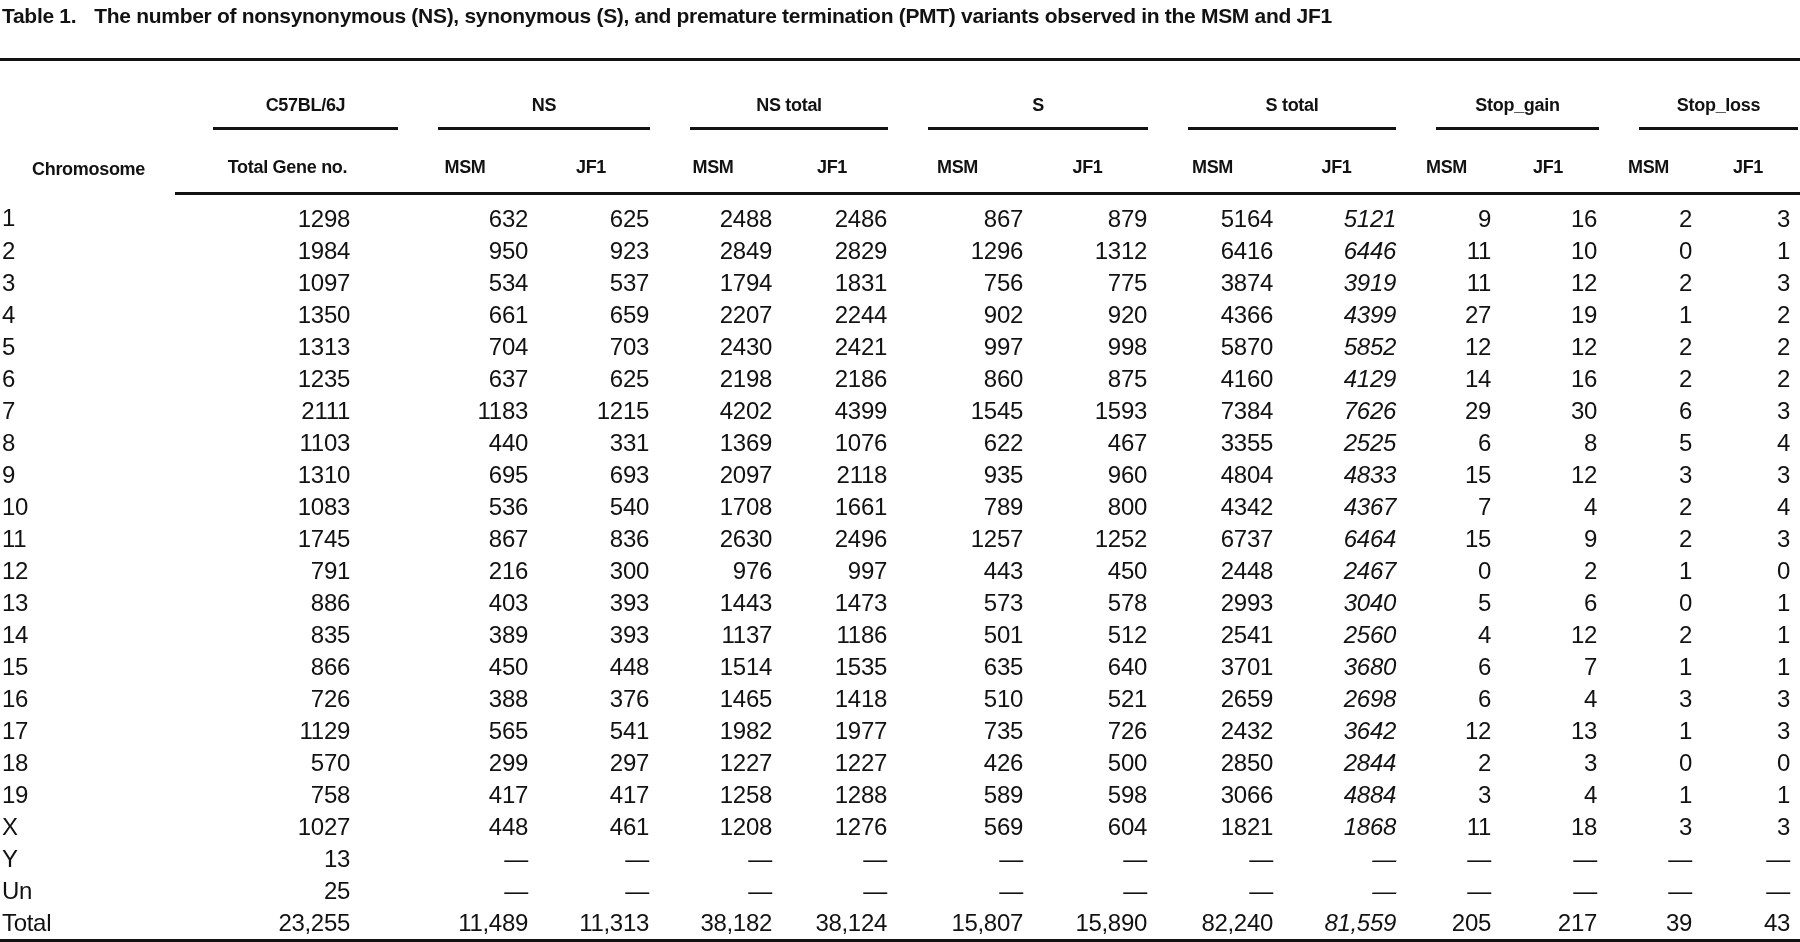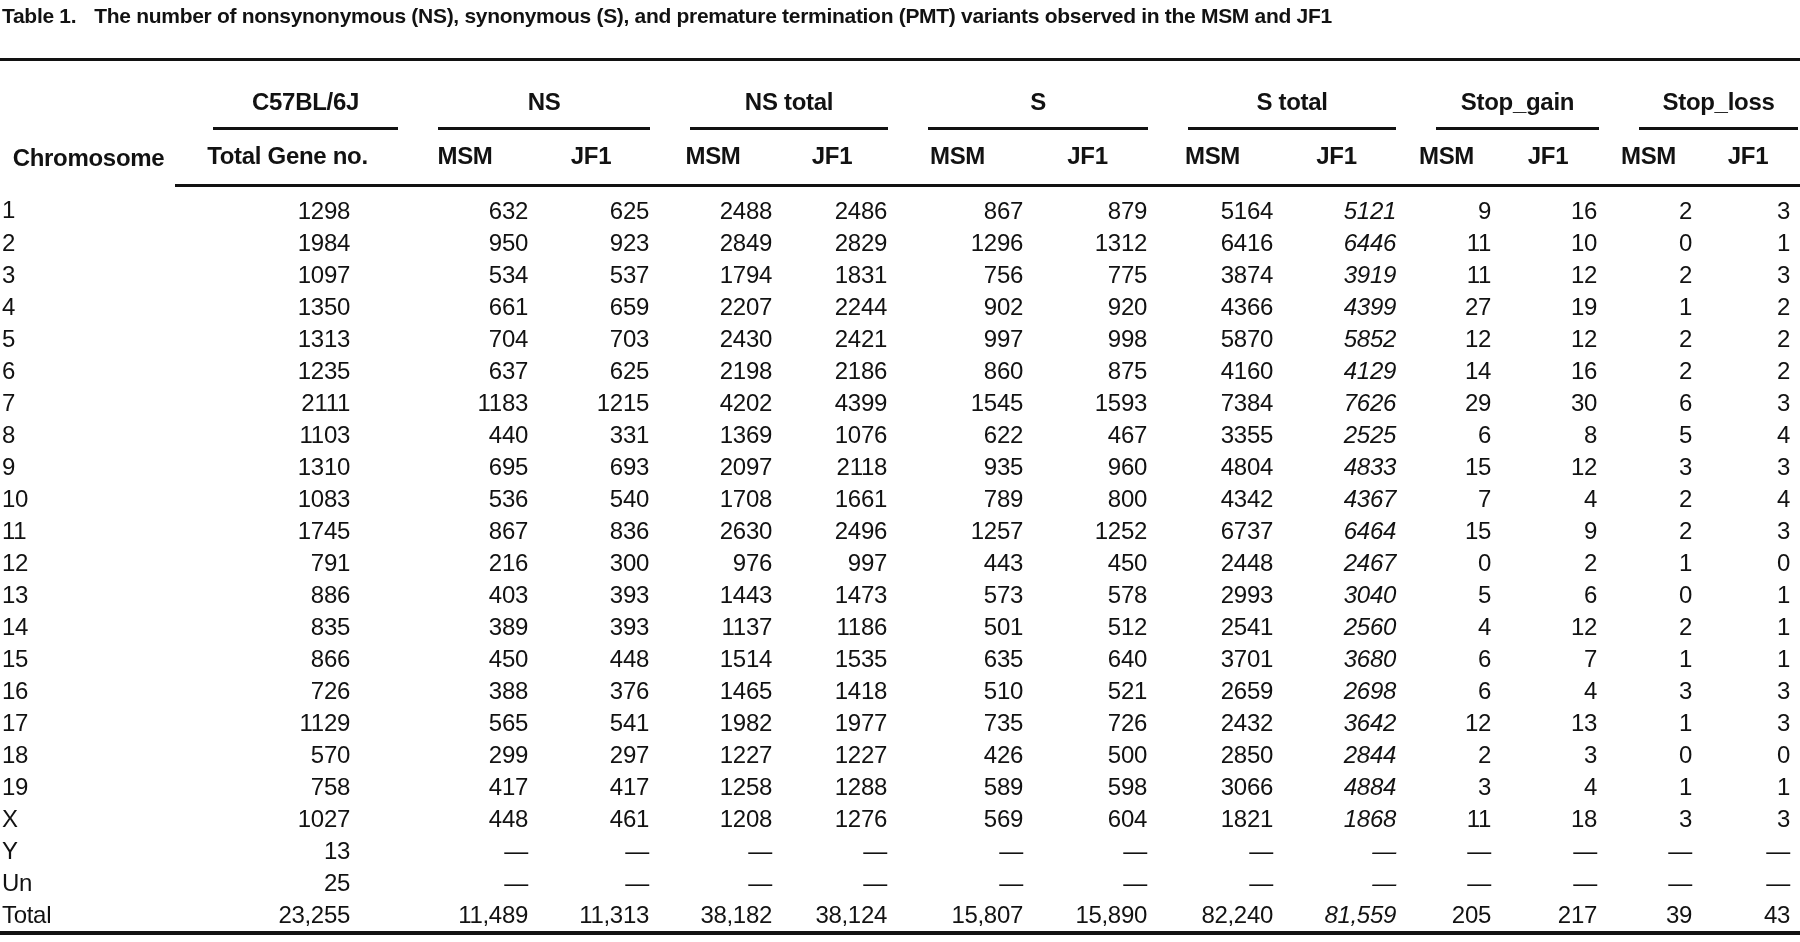--- a/index.html
+++ b/index.html
@@ -42,32 +42,32 @@
   col.c8  { width: 125px; }
   col.c9  { width: 125px; }
   col.c10 { width: 123px; }
   col.c11 { width: 97px; }
   col.c12 { width: 106px; }
   col.c13 { width: 95px; }
   col.c14 { width: 104px; }
 
   thead th {
     font-weight: 700;
-    font-size: 24px;
+    font-size: 18px;
     padding: 0;
     vertical-align: bottom;
   }
   tr.group-row th { height: 70px; }
   tr.group-row th .grp {
     border-bottom: 3px solid #121212;
     margin: 0 2px 0 38px;
     padding-bottom: 11px;
     text-align: center;
   }
-  tr.sub-row th { height: 56px; padding-bottom: 14px; text-align: center; }
+  tr.sub-row th { height: 64px; padding-bottom: 14px; text-align: center; }
   tr.sub-row th.rowhead,
   th.rowhead { text-align: center; padding-left: 2px; padding-bottom: 14px; vertical-align: bottom; }
   thead tr.sub-row th { border-bottom: 3px solid #121212; }
 
   tbody td {
     font-size: 24px;
     font-weight: 400;
     height: 32px;
     line-height: 32px;
     padding: 0 3px 0 0;

